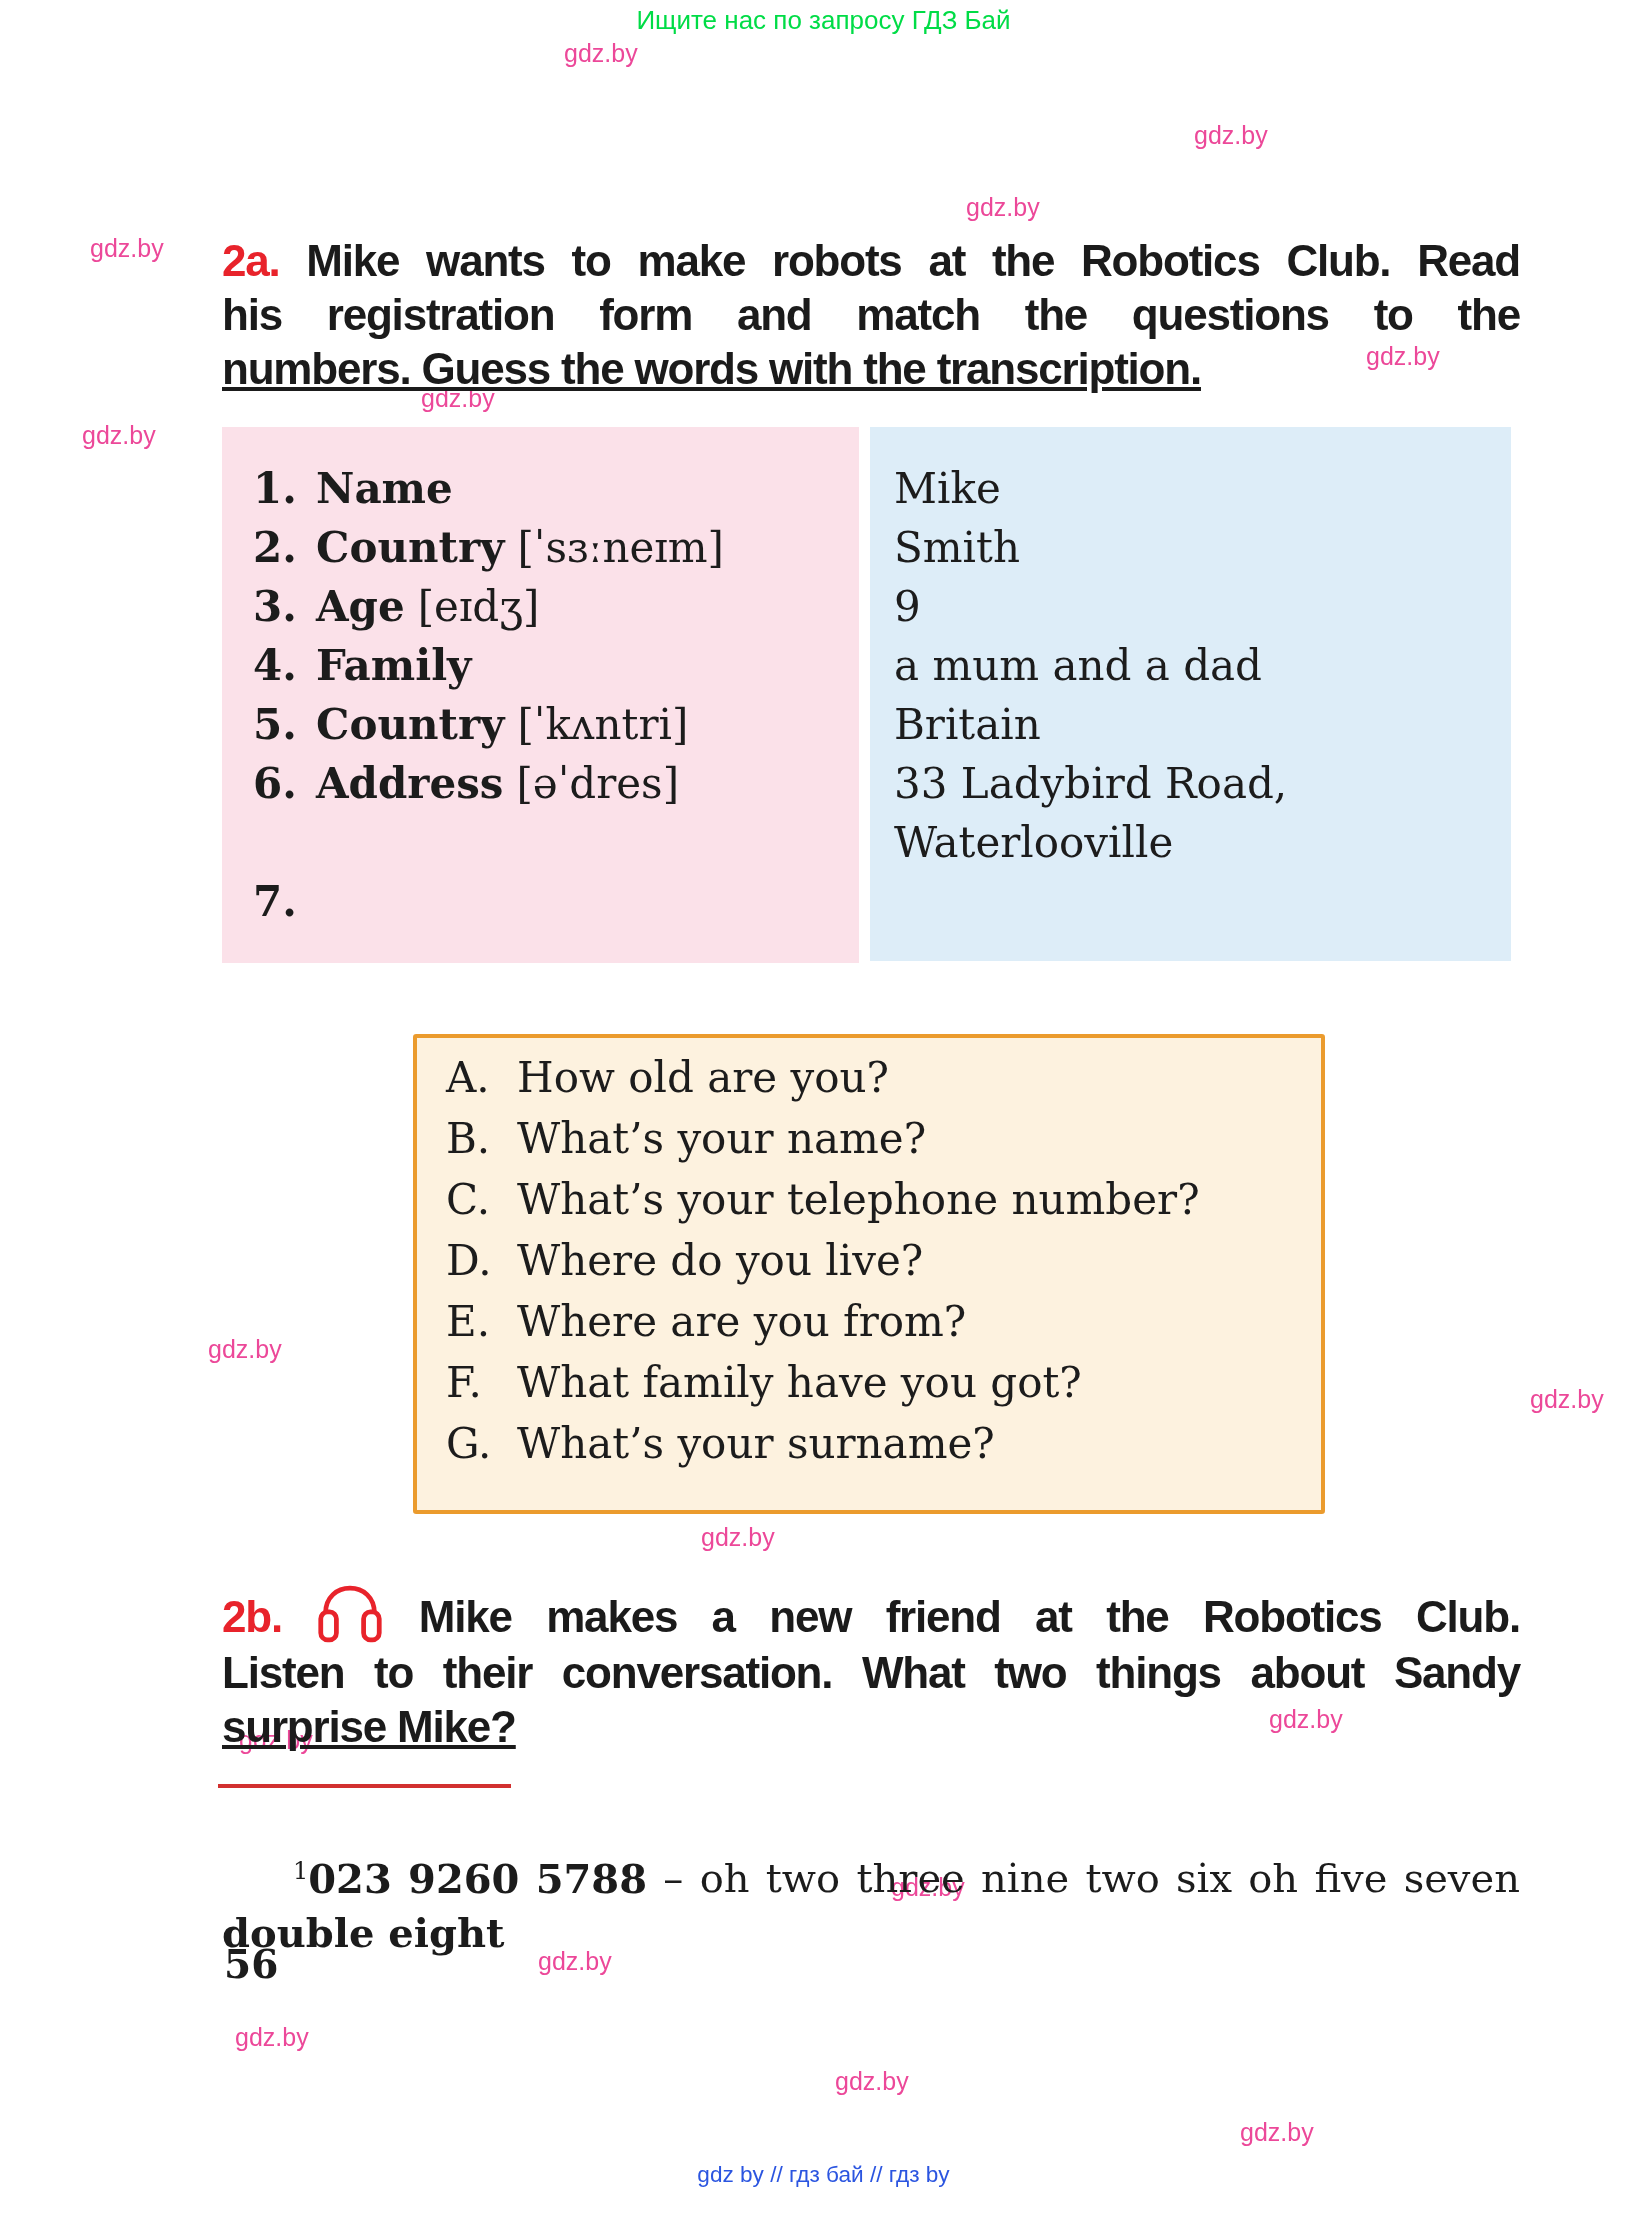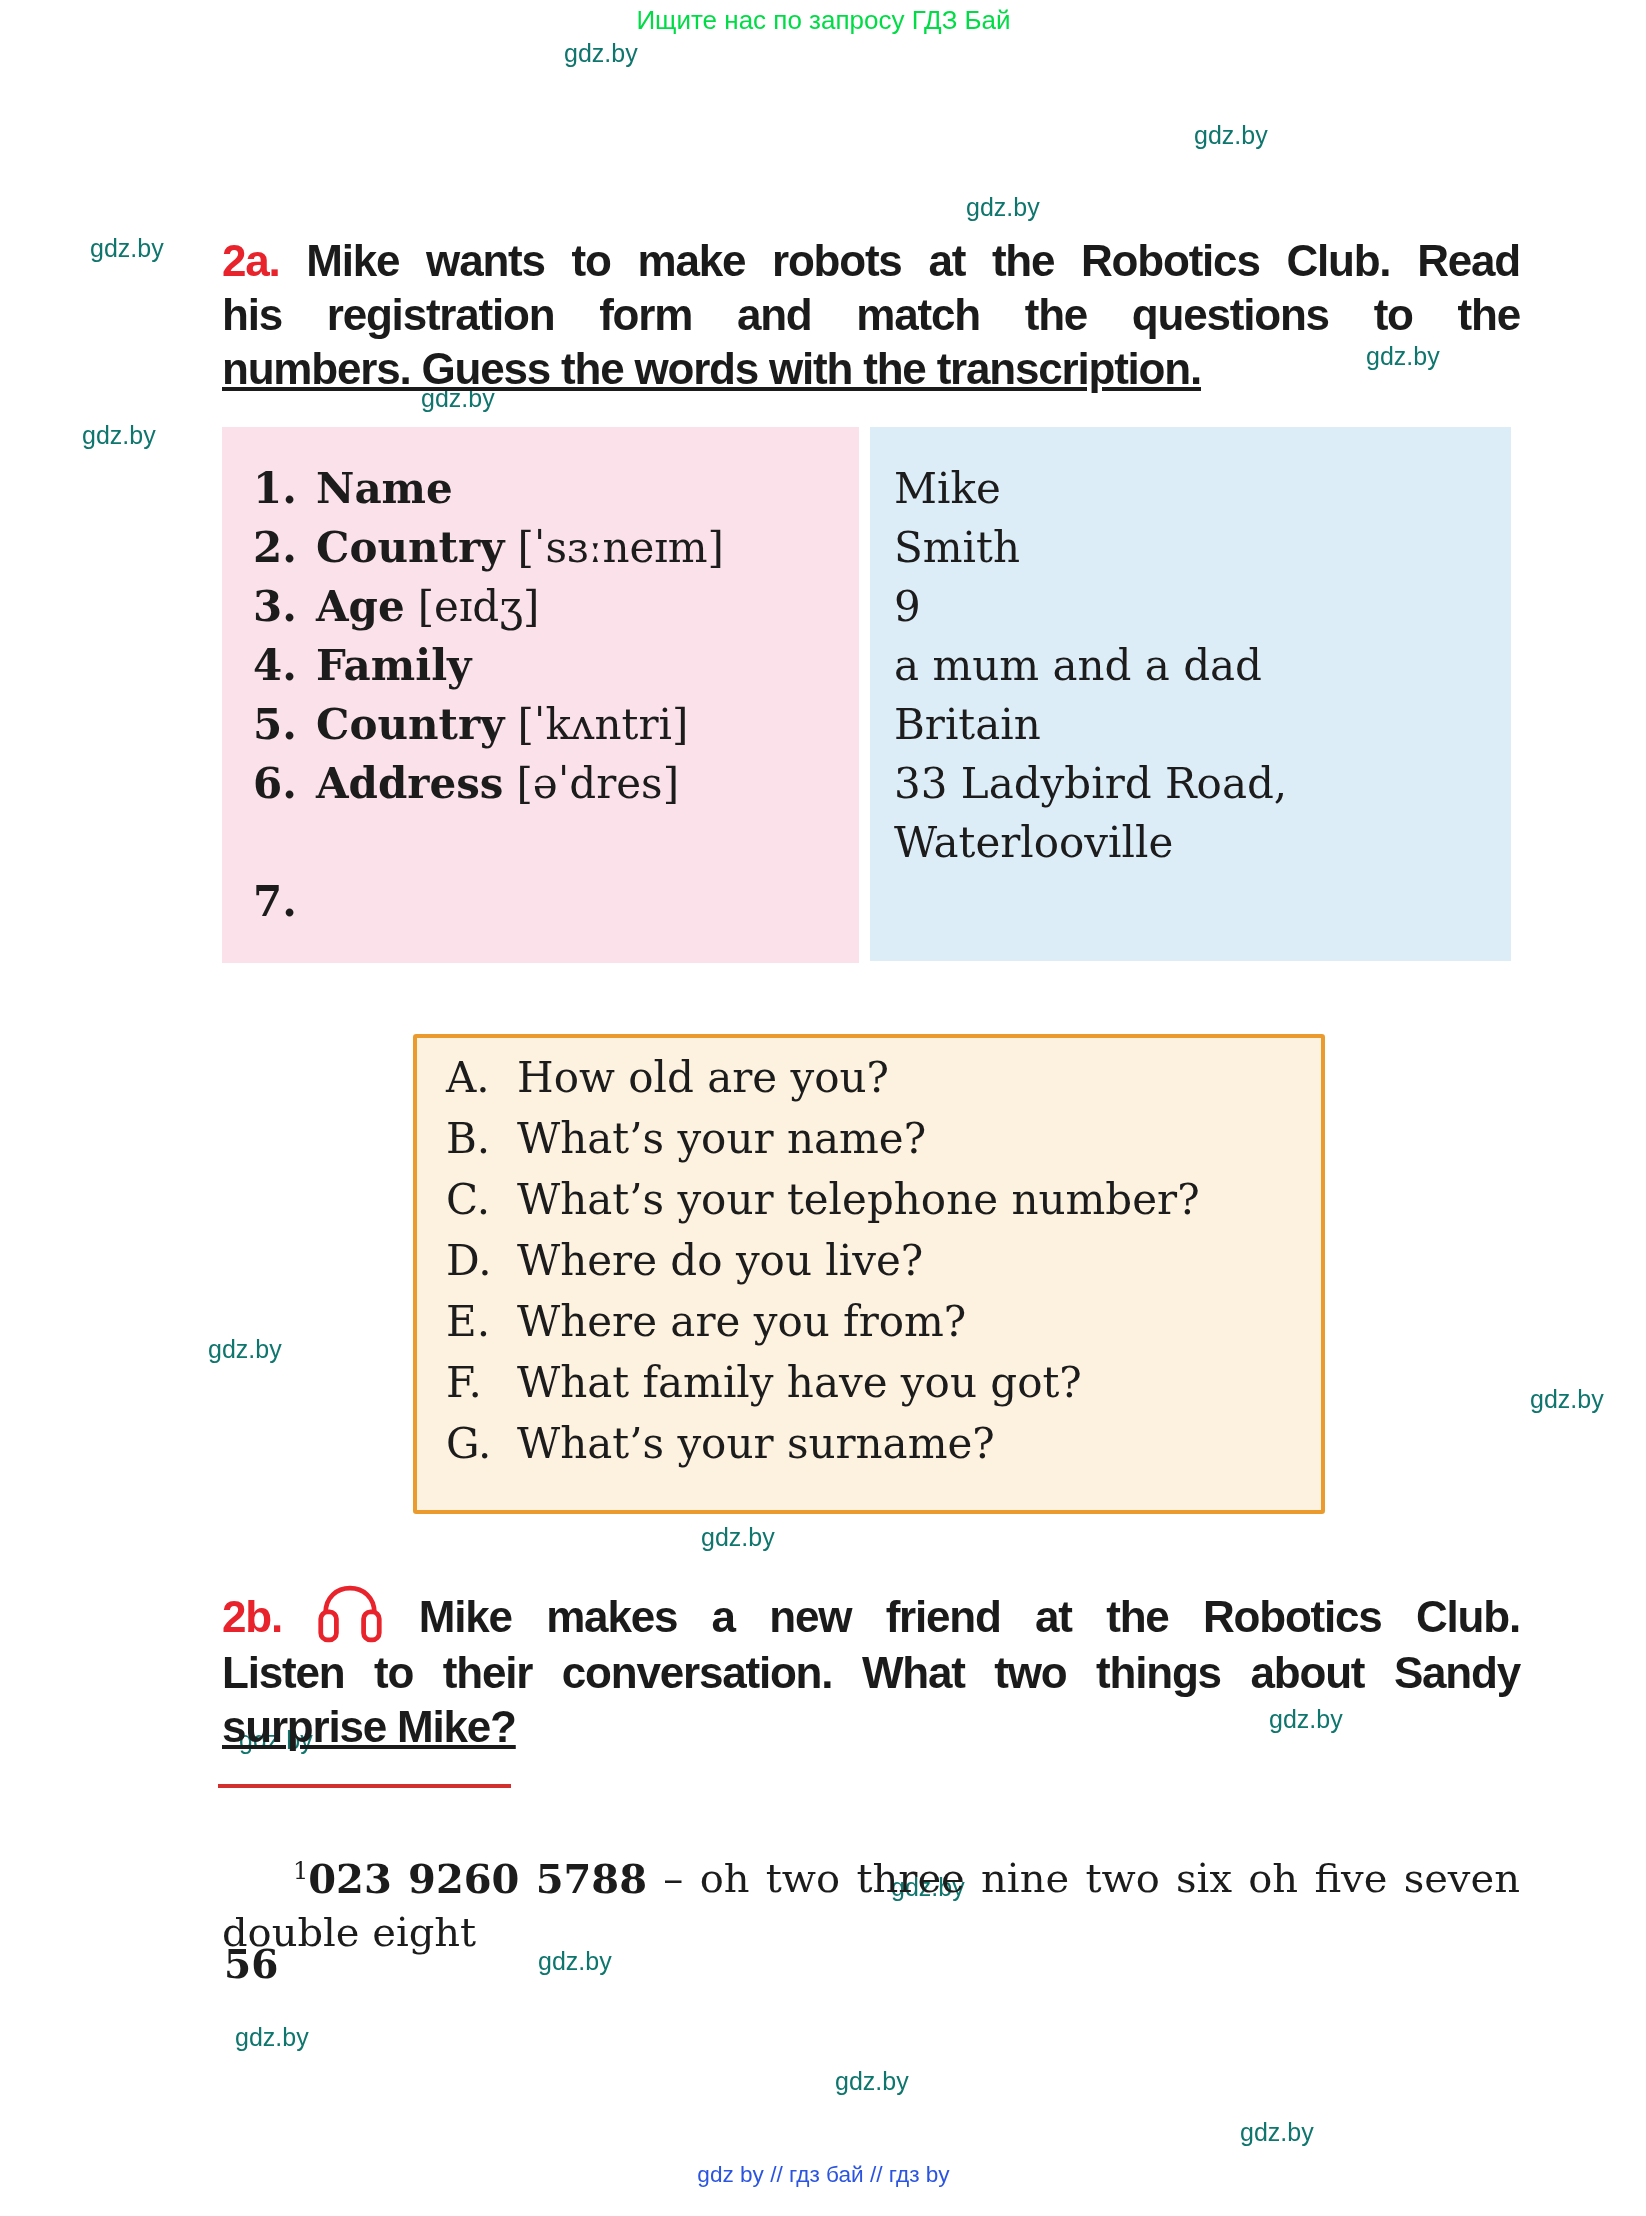--- a/index.html
+++ b/index.html
@@ -4,21 +4,21 @@
 <style>
   :root{
     --promo-green:#00dc46; --task-label-red:#e8232b; --pink-box-bg:#fbe1e9;
     --blue-box-bg:#ddedf8; --questions-box-bg:#fdf2df; --questions-box-border:#eb9b2d;
     --footnote-rule-red:#d2302f; --footer-link-blue:#2b55e0; --body-text:#1c1c1c;
   }
   html,body{margin:0;padding:0;background:#ffffff;}
   .page{position:relative;width:1647px;height:2216px;background:#fff;overflow:hidden;
         color:var(--body-text);}
   
-  .wm{position:absolute;font:400 25px "Liberation Sans",sans-serif;color:#0f766e;white-space:nowrap;}
+  .wm{position:absolute;font:400 25px "Liberation Sans",sans-serif;color:#ec4899;white-space:nowrap;}
   .banner{position:absolute;top:4.8px;left:0;right:0;text-align:center;
           font:500 26px "Liberation Sans",sans-serif;color:var(--promo-green);}
   
   .task{position:absolute;left:222px;width:1298px;
         font:700 44px "Liberation Sans",sans-serif;letter-spacing:-1.2px;color:#1b1b1b;}
   .task .row{display:flex;justify-content:space-between;align-items:flex-start;
              line-height:54px;white-space:nowrap;}
   .task .row-last{line-height:54px;text-align:left;text-decoration:underline;}
   .tasknum{color:var(--task-label-red);}
   .hp-icon{flex:0 0 auto;margin-top:-8px;}
@@ -43,21 +43,21 @@
   .qrow{display:flex;line-height:61px;font-size:42px;white-space:nowrap;}
   .qletter{width:71px;flex:0 0 auto;}
   
   .rule{position:absolute;left:218px;top:1784px;width:293px;height:4px;
         background:var(--footnote-rule-red);}
   .footnote{position:absolute;left:222px;top:1812px;width:1298px;font-size:40px;}
   .fn-line1{display:flex;justify-content:space-between;line-height:53px;
             padding-left:71px;box-sizing:border-box;white-space:nowrap;margin-top:40px;}
   .fn-line1 .b{font-weight:700;}
   .fn-line1 sup{font-size:60%;vertical-align:super;line-height:0;font-weight:400;}
-  .fn-line2{line-height:53px;}
+  .fn-line2{line-height:53px;font-weight:bold;}
   .pagenum{position:absolute;left:224px;top:1941px;font-size:39px;font-weight:700;}
   .footer-links{position:absolute;left:0;right:0;top:2162px;text-align:center;
         font:400 22.6px "Liberation Sans",sans-serif;color:var(--footer-link-blue);}
 </style>
 </head>
 <body>
 
 <div class="page">
 
   <div class="banner">Ищите нас по запросу ГДЗ Бай</div>

